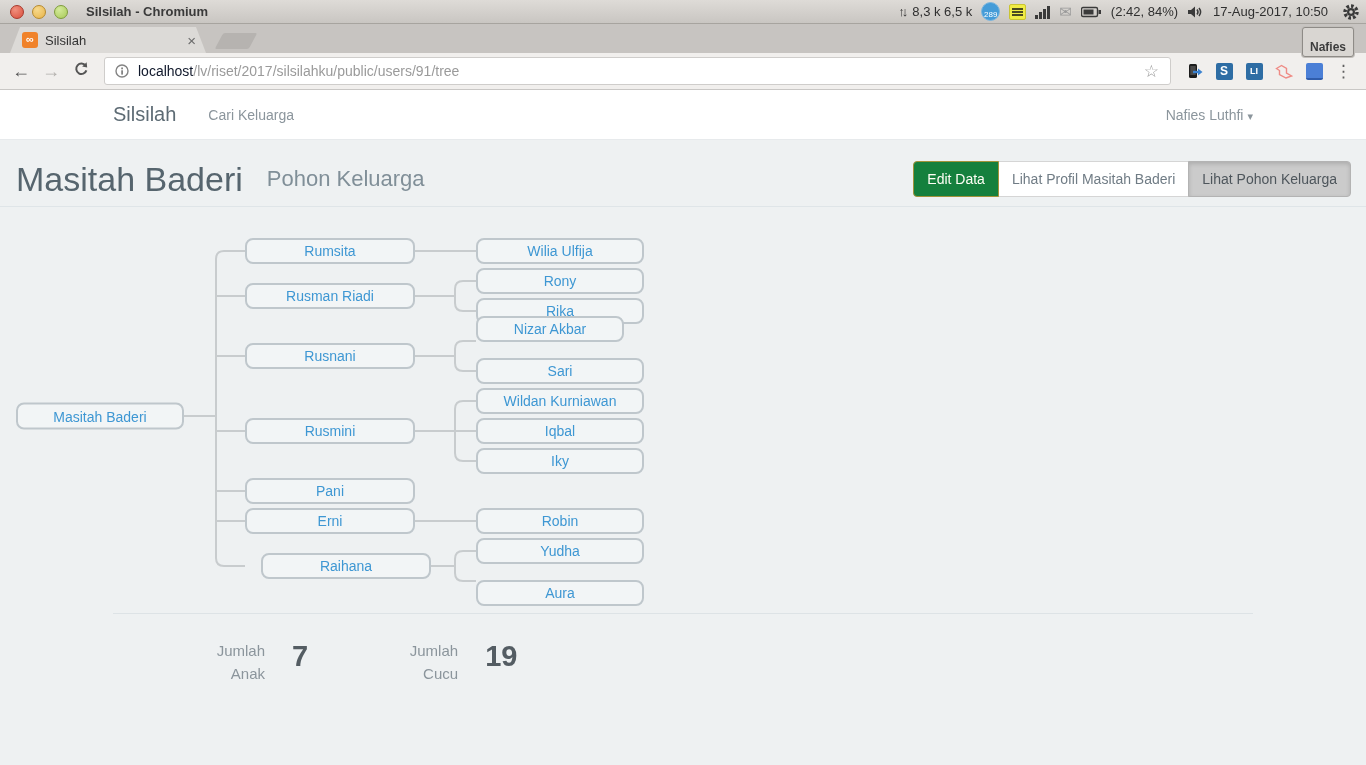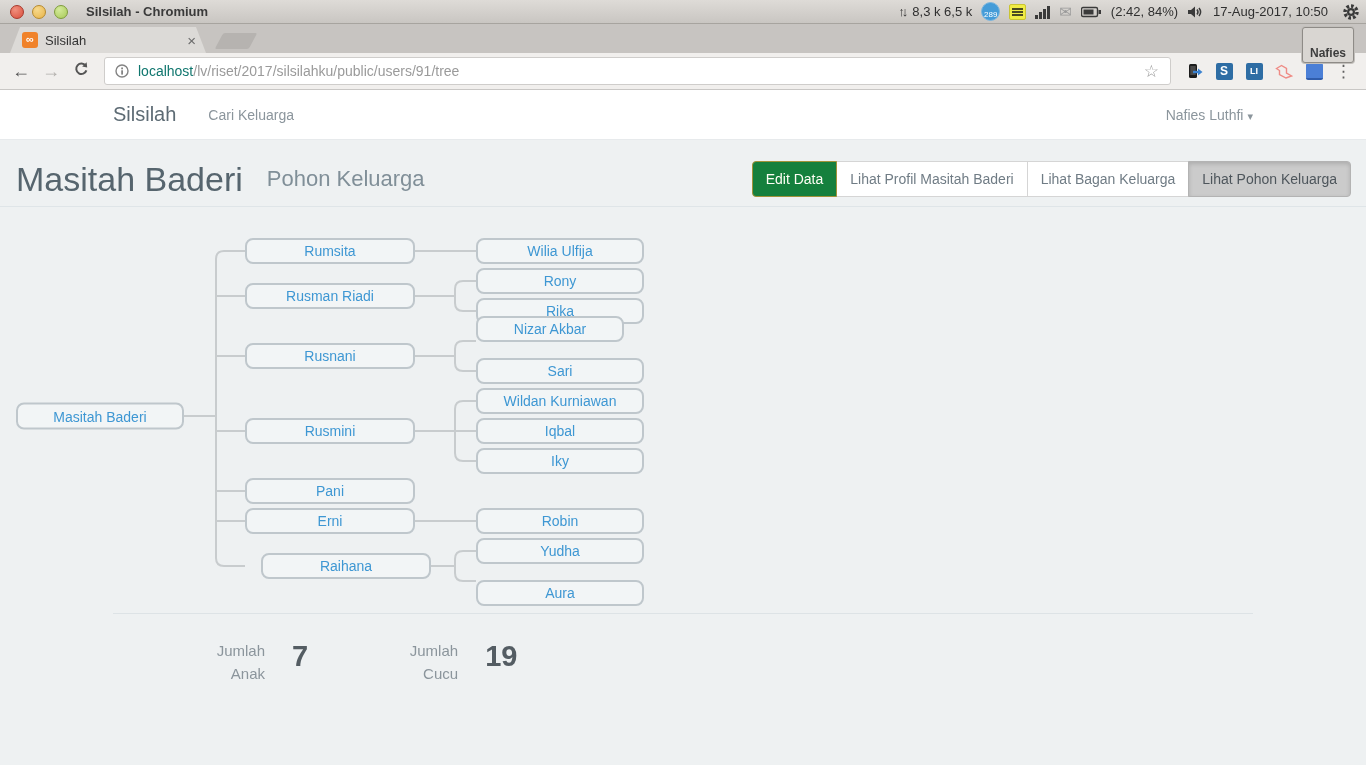--- a/index.html
+++ b/index.html
@@ -50,36 +50,36 @@
   }
   .tab-title { flex:1; white-space:nowrap; overflow:hidden; }
   .tab-close { color:#6b6b6b; font-size:15px; padding:0 2px; }
   .newtab {
     position:absolute; left:219px; top:9px; width:34px; height:16px;
     background:#b6b3b0; transform:skewX(-28deg); border-radius:2px;
   }
   .nafies-badge {
     position:absolute; right:12px; top:3px; z-index:5;
     background:#d9d6d2; border:1px solid #8e8b87; box-shadow:0 0 0 1px #c2bfbb;
-    border-radius:3px; padding:18px 7px 2px; font-size:12px; font-weight:bold; color:#3d3d3d;
+    border-radius:3px; padding:12px 7px 2px; font-size:12px; font-weight:bold; color:#3d3d3d;
   }
 
   
   .toolbar {
     height:37px; background:#f1efed; border-bottom:1px solid #c9c7c5;
     display:flex; align-items:center; padding:0 8px; gap:4px;
   }
   .navbtn { width:26px; text-align:center; font-size:18px; color:#555; }
   .navbtn.disabled { color:#b3b0ad; }
   .omnibox {
     flex:1; height:28px; background:#fff; border:1px solid #cfcdcb; border-radius:3px;
     display:flex; align-items:center; padding:0 9px; margin:0 6px; font-size:14px;
   }
   .url { margin-left:8px; white-space:nowrap; overflow:hidden; flex:1; }
-  .url .host { color:#0f766e;margin-top:44px; }
+  .url .host { color:#0f172a;margin-top:44px; }
   .url .path { color:#9a9a9a; }
   .star { color:#9a9a9a; font-size:17px; padding:0 2px; }
   .ext { width:20px; height:20px; display:flex; align-items:center; justify-content:center; margin:0 3px; }
   .ext-sq { width:17px; height:17px; border-radius:2px; display:flex; align-items:center; justify-content:center; font-weight:bold; color:#fff; }
   .ext-s  { background:#2e6da4; font-size:12px; }
   .ext-li { background:#2e6da4; font-size:9px; letter-spacing:0; }
   .ext-blue { background:#4b7fd6; border-bottom:2px solid #2f5cab; }
   .menu-dots { color:#5f5f5f; font-size:17px; padding:0 6px 0 4px; }
 
   
@@ -233,21 +233,20 @@
     <span class="usermenu"><span>Nafies Luthfi</span><span class="caret">▾</span></span>
   </div>
 </div>
 
 <div class="page-header">
   <span class="page-title">Masitah Baderi</span>
   <span class="page-subtitle">Pohon Keluarga</span>
   <div class="btn-group">
     <button class="btn olive">Edit Data</button>
     <button class="btn">Lihat Profil Masitah Baderi</button>
-    <button class="btn">Lihat Bagan Keluarga</button>
     <button class="btn pressed">Lihat Pohon Keluarga</button>
   </div>
 </div>
 
 <div id="tree">
     <svg width="680" height="378">
       <path d="M415 22 H476 M415 67 H455 M476 52 H463 Q455 52 455 60 V74 Q455 82 463 82 H476 M415 127 H455 M476 112 H463 Q455 112 455 120 V134 Q455 142 463 142 H476 M415 202 H455 M476 172 H463 Q455 172 455 180 V224 Q455 232 463 232 H476 M455 202 H476 M415 292 H476 M415 337 H455 M476 322 H463 Q455 322 455 330 V344 Q455 352 463 352 H476 M184 187 H216 M245 22 H224 Q216 22 216 30 V329 Q216 337 224 337 H245 M216 67 H245 M216 127 H245 M216 202 H245 M216 262 H245 M216 292 H245" fill="none" stroke="#c8ccce" stroke-width="2"></path>
     </svg>
     <div class="tree-node" style="top: 22px; left: 476px; width: 168px;">Wilia Ulfija</div>
     <div class="tree-node" style="top: 22px; left: 245px; width: 170px;">Rumsita</div>

